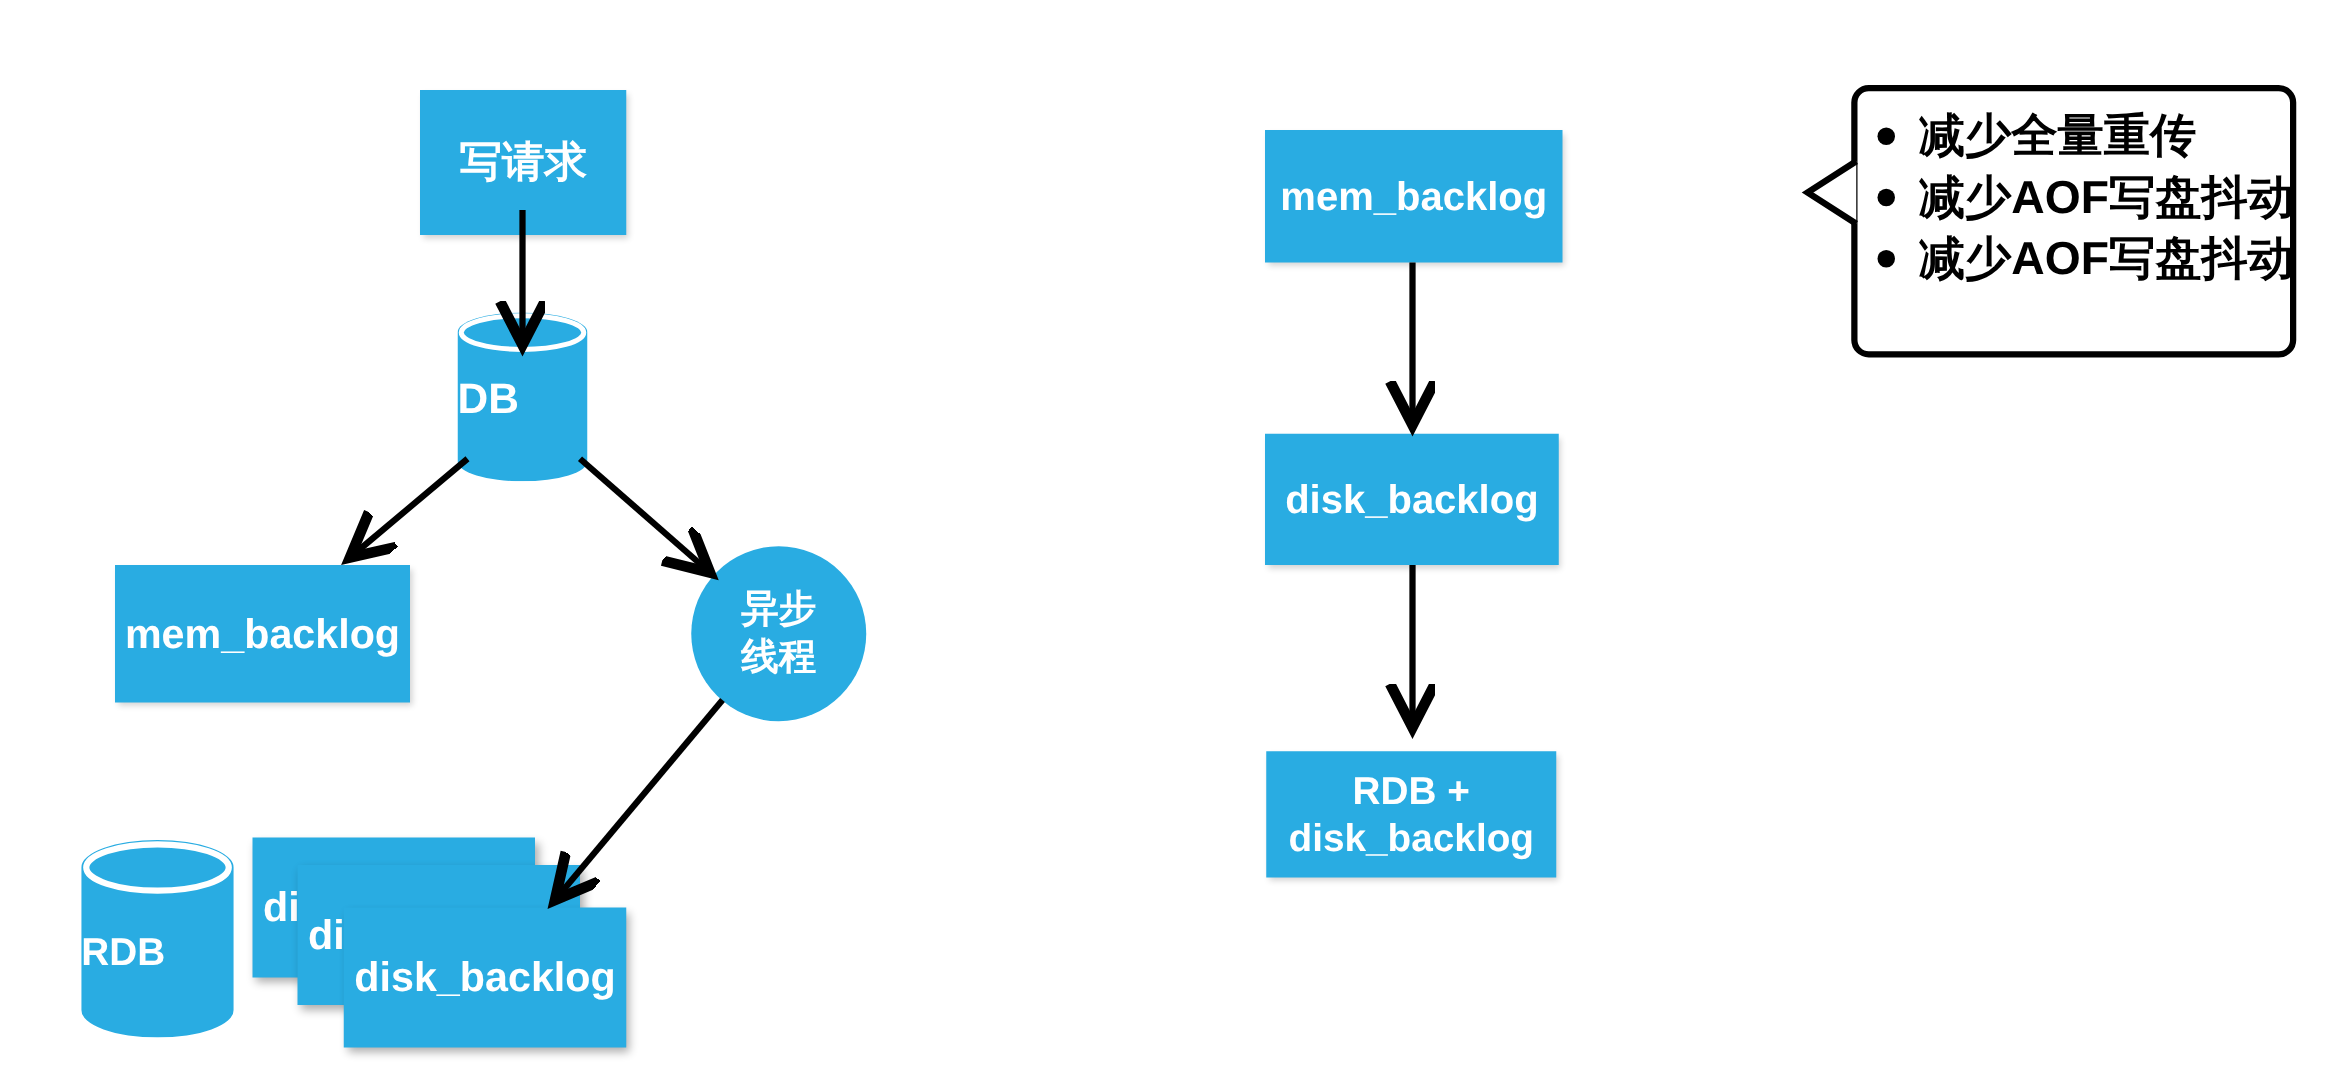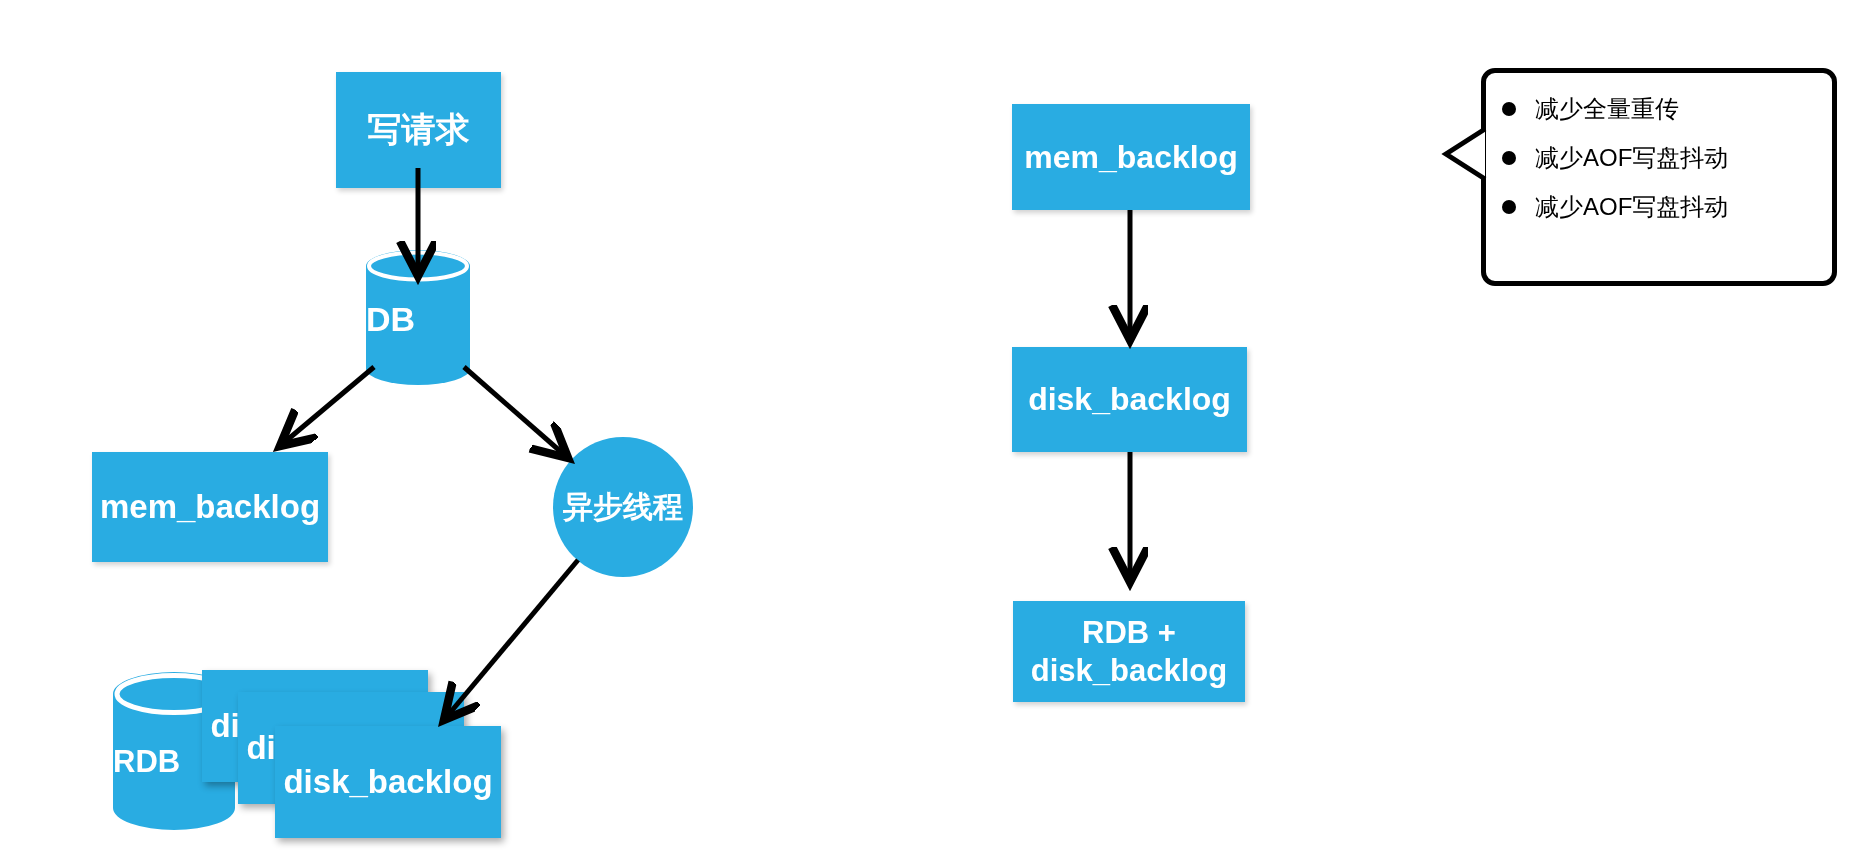--- a/index.html
+++ b/index.html
@@ -31,21 +31,21 @@
     justify-content: center;
     text-align: center;
     font-weight: bold;
     z-index: 1;
   }
   .rect-node { box-shadow: 2px 3px 5px rgba(0,0,0,0.18); }
   .stack-node { box-shadow: 3px 4px 7px rgba(0,0,0,0.32); }
 
   .circle-node {
     border-radius: 50%;
-    flex-direction: row;
+    flex-direction: column;
     line-height: 1.28;
   }
 
   .cylinder {
     position: absolute;
     z-index: 1;
   }
   .cylinder svg { display: block; }
   .cylinder .cyl-label {
     position: absolute;
@@ -65,22 +65,22 @@
     border: 5px solid #000000;
     border-radius: 14px;
     padding: 11px 14px 8px 14px;
     z-index: 2;
   }
   .callout ul { list-style: none; }
   .callout li {
     display: flex;
     align-items: center;
     height: 49px;
-    font-size: 24px;
-    font-weight: normal;
+    font-size: 37px;
+    font-weight: bold;
     color: #000000;
     white-space: nowrap;
   }
   .callout .bullet-dot {
     flex: 0 0 auto;
     width: 14px; height: 14px;
     border-radius: 50%;
     background: #000000;
     margin: 0 19px 0 2px;
   }
@@ -104,21 +104,21 @@
 
   <div class="node rect-node" style="left:92px; top:452px; width:236px; height:110px; font-size:33px;">
     <span>mem_backlog</span>
   </div>
 
   <div class="node circle-node" style="left:553px; top:437px; width:140px; height:140px; font-size:30px;">
     <span>异步</span>
     <span>线程</span>
   </div>
 
-  <div class="cylinder" style="left:65px; top:672px; width:142px; height:158px;margin-left:48px;">
+  <div class="cylinder" style="left:65px; top:672px; width:142px; height:158px;">
     <svg width="122" height="158" viewBox="0 0 122 158">
       <path d="M0,22 A61,22 0 0 1 122,22 L122,136 A61,22 0 0 1 0,136 Z" fill="#29ACE2"></path>
       <ellipse cx="61" cy="22" rx="57" ry="18.5" fill="#29ACE2" stroke="#ffffff" stroke-width="5"></ellipse>
     </svg>
     <div class="cyl-label" style="top:72px; font-size:31px;">RDB</div>
   </div>
 
   <div class="node stack-node" style="left:202px; top:670px; width:226px; height:112px; font-size:33px; z-index:1;">
     <span>disk_backlog</span>
   </div>

